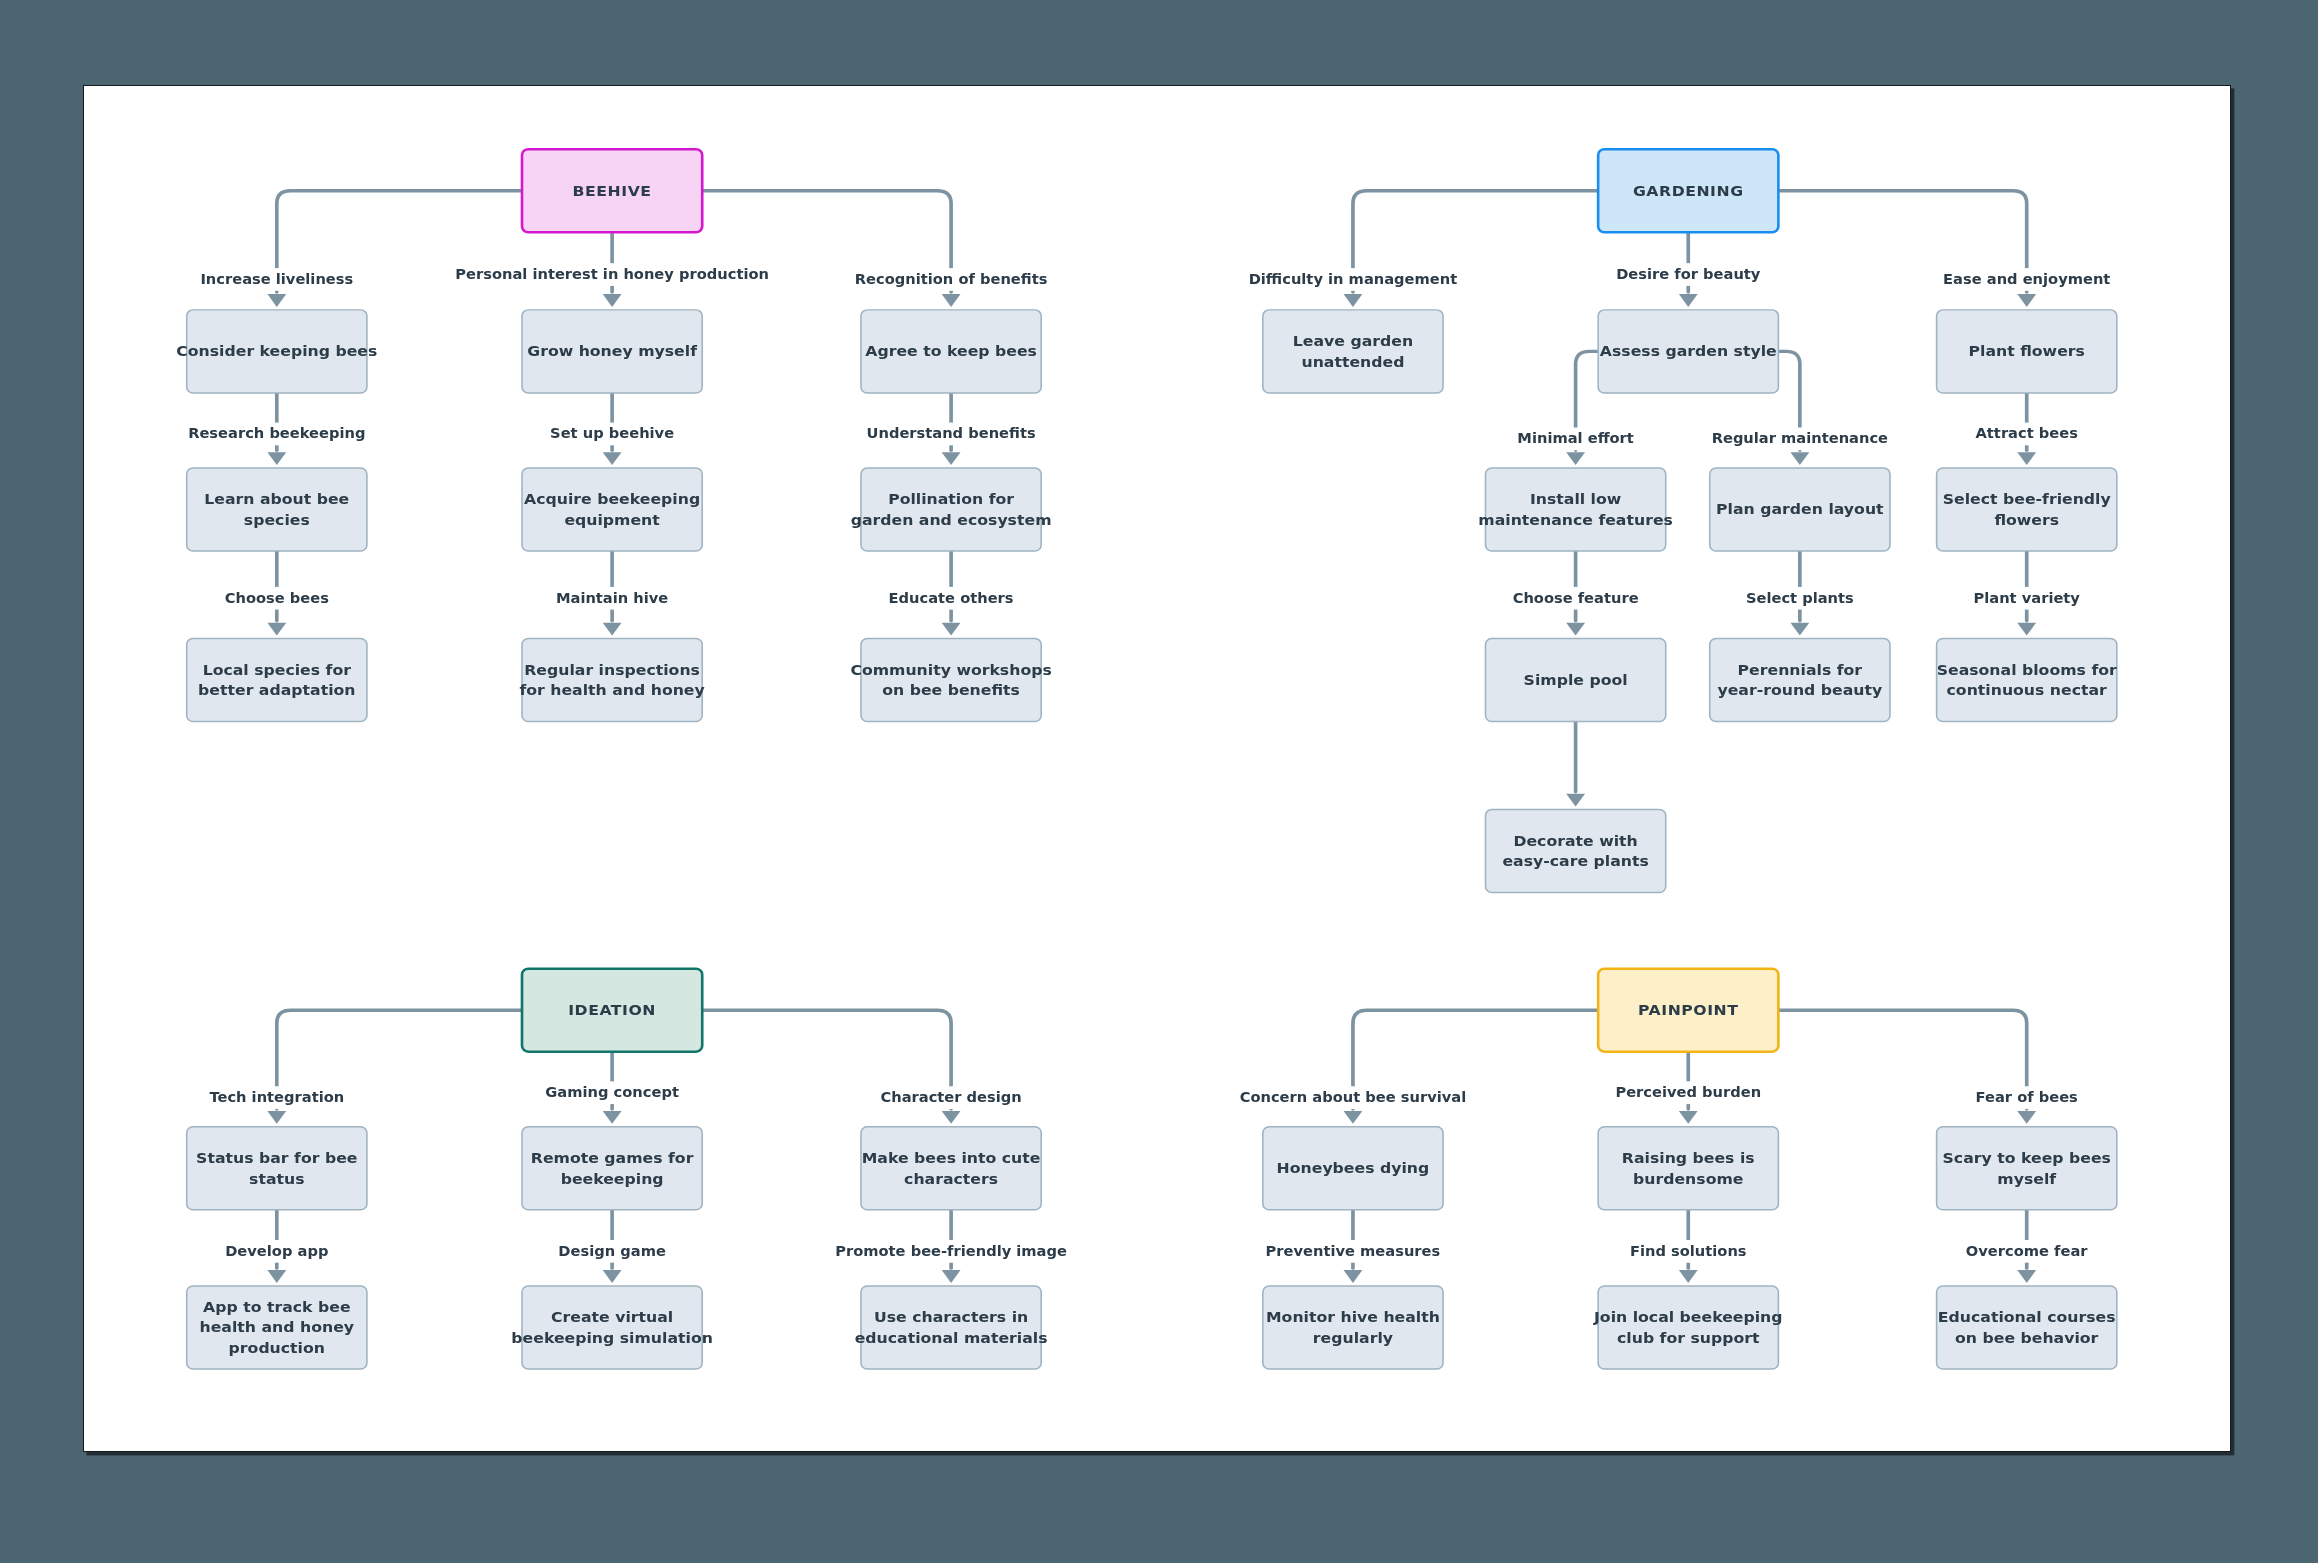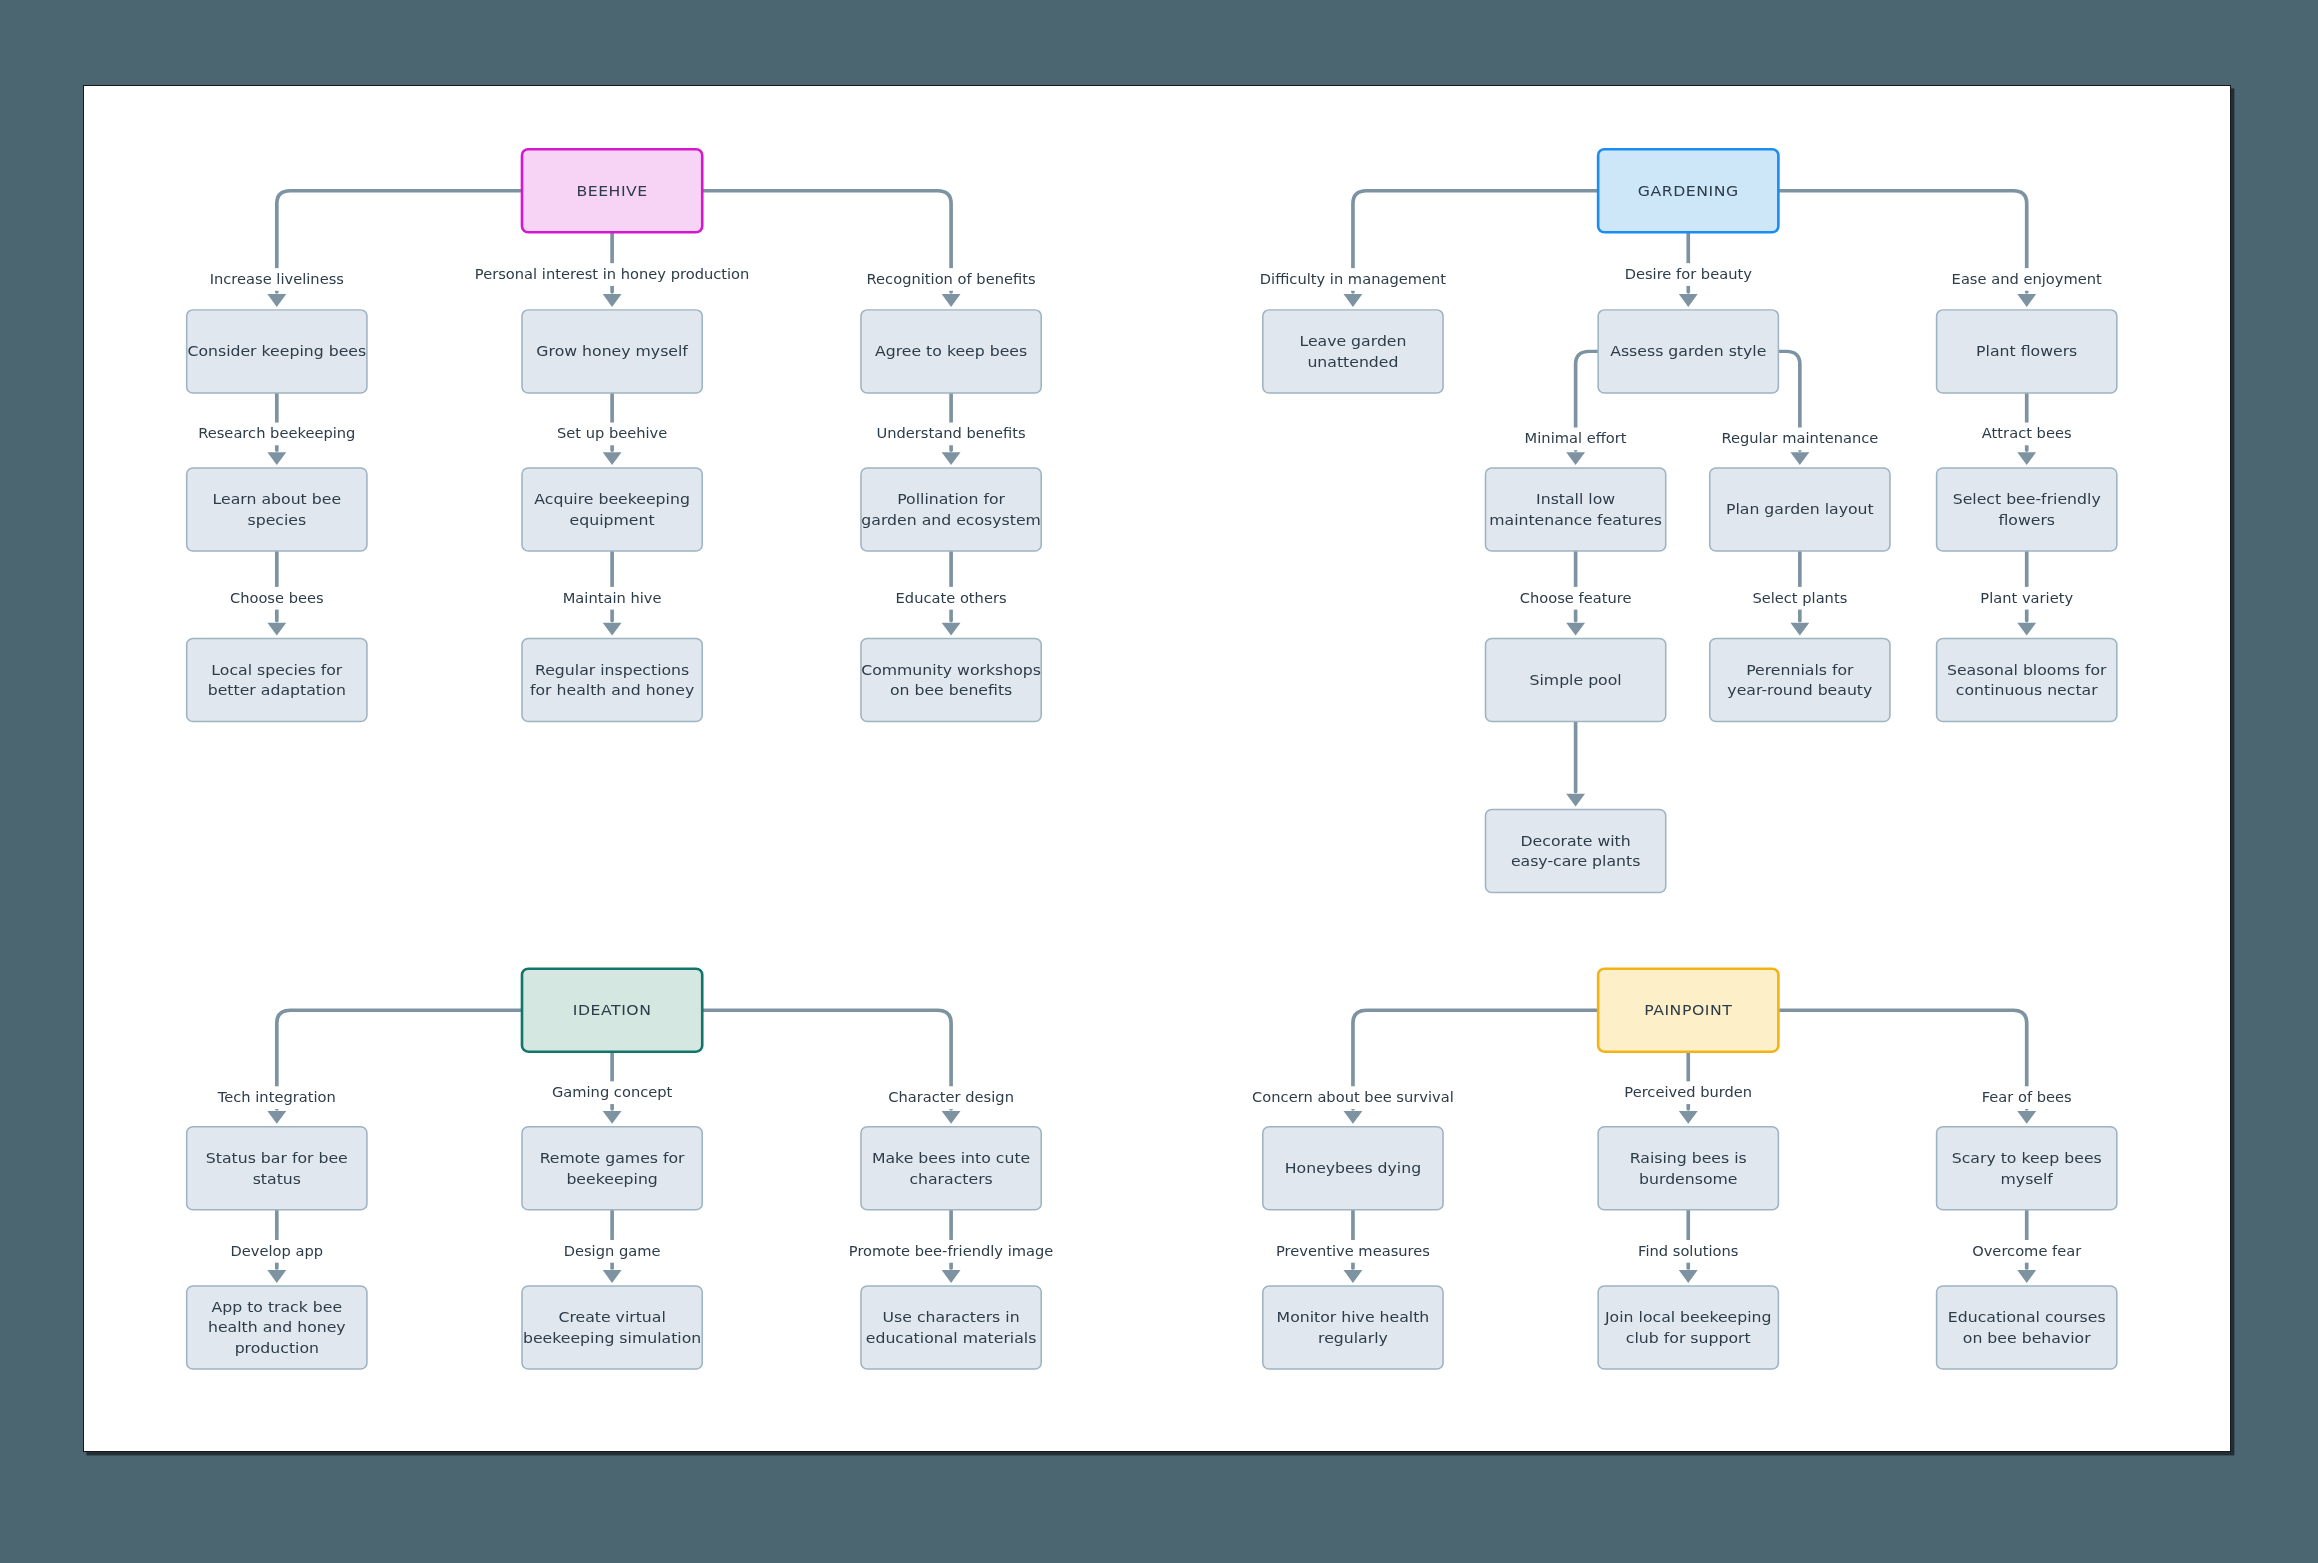--- a/index.html
+++ b/index.html
@@ -1,18 +1,18 @@
 <!DOCTYPE html>
 <html style="font-size:9px"><head>
 <meta charset="utf-8">
 <style>
   html,body{margin:0;padding:0;background:#4c6671;}
   body{width:2319px;height:1563px;overflow:hidden;
        font-family:"DejaVu Sans",sans-serif;}
-  #stage{position:relative;width:2319px;height:1563px;background:#4c6671;}
+  #stage{position:relative;width:2319px;height:1563px;background:#4c6671;font-weight:bold;}
   #canvas{position:absolute;left:83px;top:85px;width:2148px;height:1367px;
           background:#ffffff;border:1.7px solid #15191c;box-sizing:border-box;
           box-shadow:3.4px 3.4px 0 rgba(0,0,0,.55);}
   svg{display:block;width:100%;height:100%;}
   .nodebox{fill:#e1e7ee;stroke:#9fb4c2;stroke-width:3;}
   .nodebox.root-pink{fill:#f7d4f5;stroke:#d518cf;stroke-width:5;}
   .nodebox.root-blue{fill:#cde6f8;stroke:#1a8ef0;stroke-width:5;}
   .nodebox.root-green{fill:#d4e7e1;stroke:#12756a;stroke-width:5;}
   .nodebox.root-yellow{fill:#fdf0c8;stroke:#f2b315;stroke-width:5;}
   .nodelabel{fill:#2d3c49;font-size:30px;font-family:"DejaVu Sans",sans-serif;

